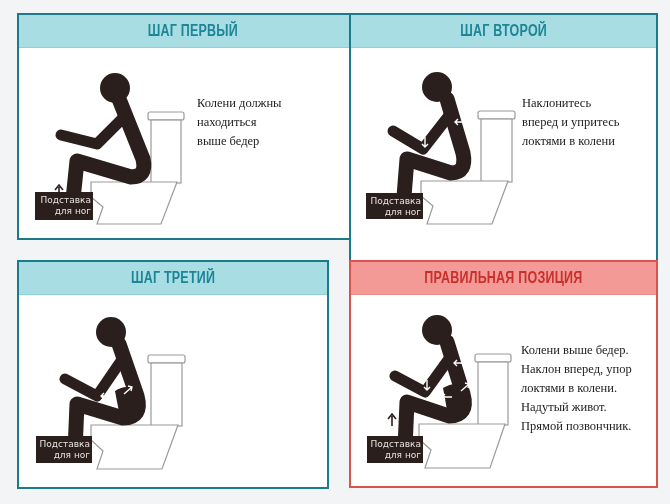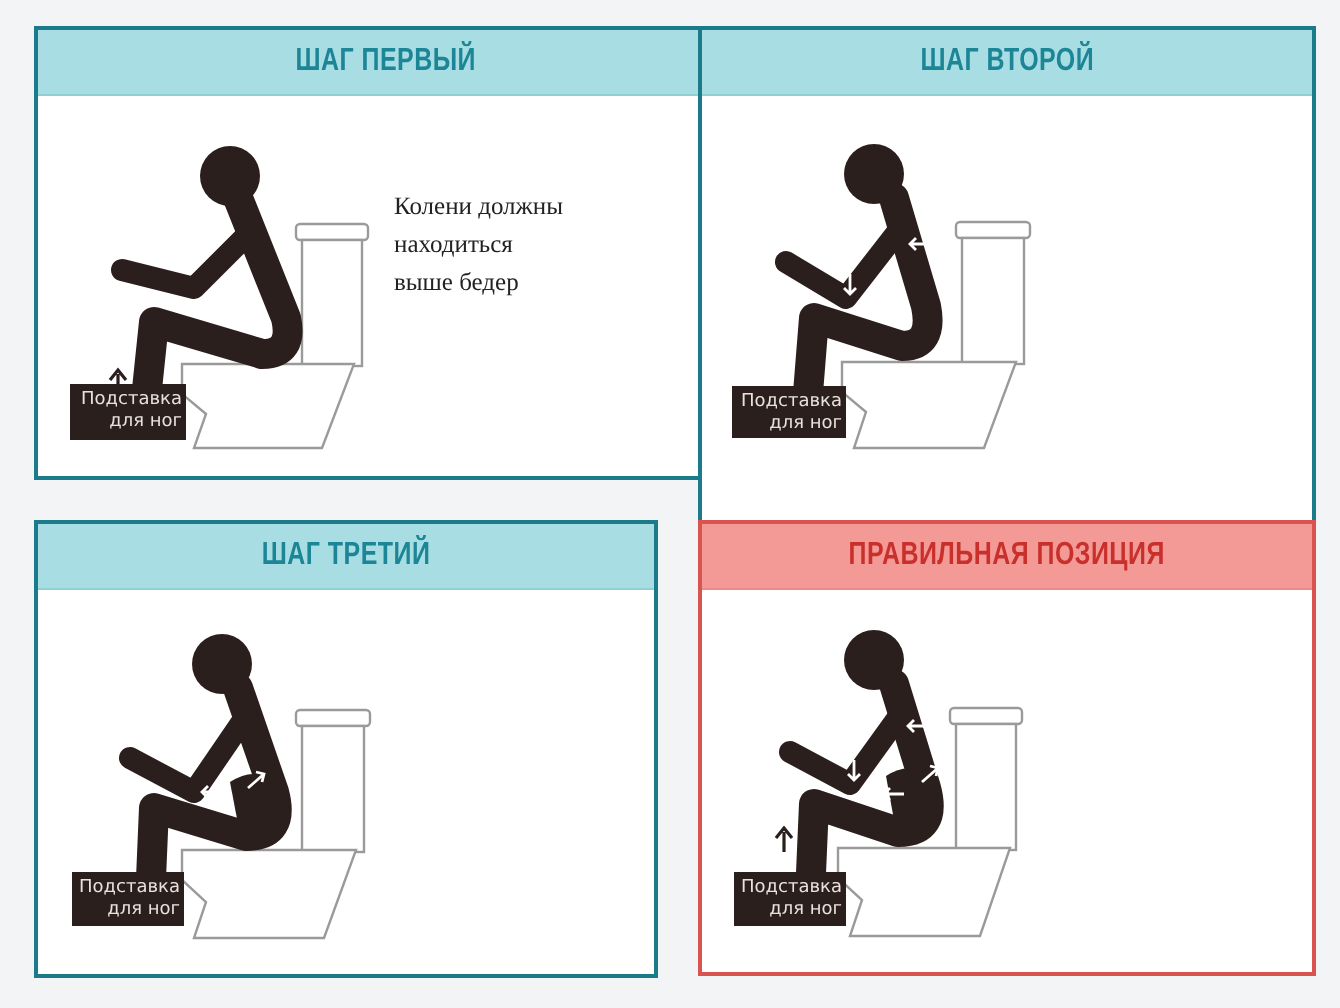--- a/index.html
+++ b/index.html
@@ -60,20 +60,23 @@
       <path d="M96 50 L112 104 Q116 124 100 124 L56 110 L52 160" fill="none" stroke-width="15"></path>
       <path d="M100 64 L72 100 L42 82" fill="none" stroke-width="11"></path>
     </g>
     <g stroke="#fff" stroke-width="1.4" fill="none">
       <path d="M114 73 L104 73 M107 70 L104 73 L107 76"></path>
       <path d="M74 88 L74 98 M71 95 L74 98 L77 95"></path>
     </g>
   </svg>
   <div class="stool" style="left:15px;top:178px;width:57px;height:26px;white-space:pre-line;font-size:9px;line-height:11px;">Подставка
 для ног</div>
+  <div class="desc" style="left:171px;top:79px;">Наклонитесь
+вперед и упритесь
+локтями в колени</div>
 </div>
 
 <div class="panel" style="left:17px;top:260px;width:312px;height:229px;">
   <div class="hdr">
       <span>ШАГ ТРЕТИЙ</span>
     </div>
   <svg class="fig" width="200" height="190" viewBox="0 0 200 190">
     <g fill="none" stroke="#9a9a9a" stroke-width="1.2">
       <rect x="129" y="59" width="37" height="8" rx="2" fill="#fff"></rect>
       <rect x="132" y="67" width="31" height="63" fill="#fff"></rect>
@@ -115,13 +118,18 @@
       <path d="M76 84 L76 94 M73 91 L76 94 L79 91"></path>
       <path d="M101 101 L91 101 M94 98 L91 101 L94 104"></path>
       <path d="M110 95 L118 88 M114 87 L118 88 L117 92"></path>
     </g>
     <g stroke="#2b1f1d" stroke-width="1.6" fill="none">
       <path d="M41 130 L41 120 M37 123 L41 118 L45 123"></path>
     </g>
   </svg>
   <div class="stool" style="left:16px;top:174px;width:56px;height:27px;white-space:pre-line;font-size:9px;line-height:11px;">Подставка
 для ног</div>
+  <div class="desc" style="left:170px;top:79px;font-size:12.5px;line-height:19px;">Колени выше бедер.
+Наклон вперед, упор
+локтями в колени.
+Надутый живот.
+Прямой позвончник.</div>
 </div>
 
 </body></html>

